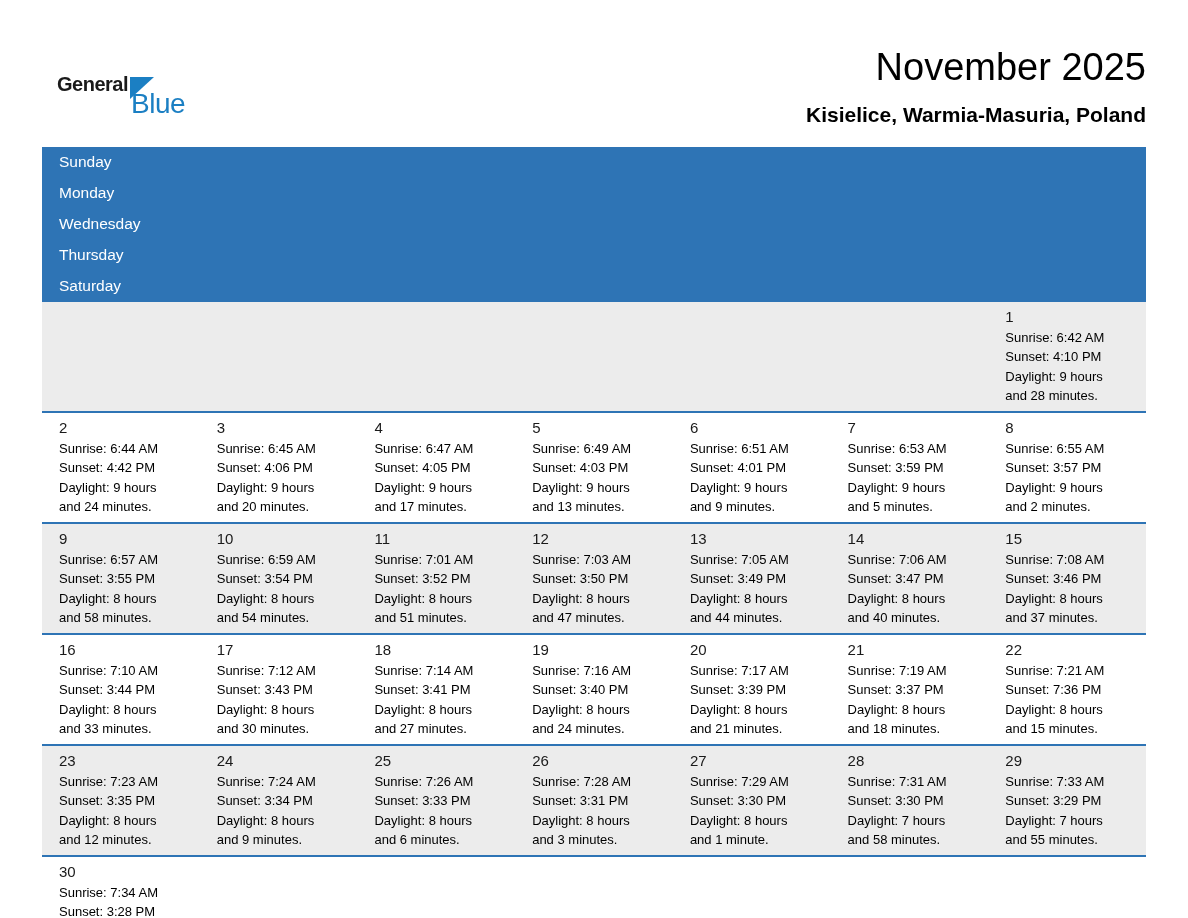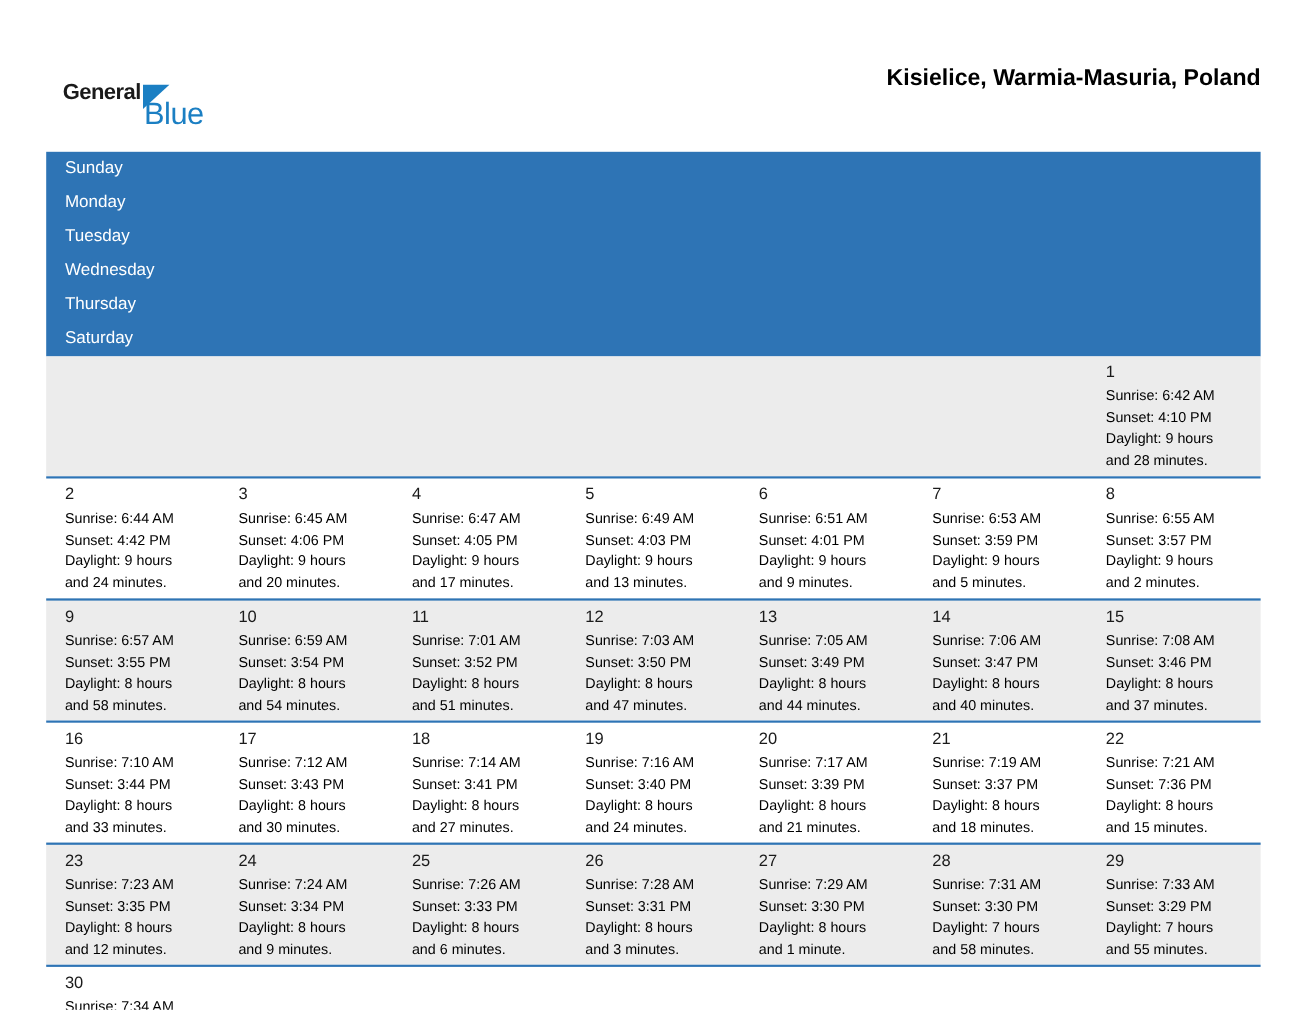--- a/index.html
+++ b/index.html
@@ -43,29 +43,29 @@
 
   <div class="top">
     <div class="logo">
       <div class="logo-line1">
         <span class="logo-general">General</span>
         <span class="logo-triangle"></span>
       </div>
       <div class="logo-blue">Blue</div>
     </div>
     <div class="titles">
+      <h1 class="page-title">November 2025</h1>
       <h2 class="page-subtitle">Kisielice, Warmia-Masuria, Poland</h2>
     </div>
   </div>
 
   <div class="calendar">
     <div class="weekday-row">
         <div class="weekday">Sunday</div>
         <div class="weekday">Monday</div>
-        <div class="weekday">Tuesday</div>
         <div class="weekday">Wednesday</div>
         <div class="weekday">Thursday</div>
         <div class="weekday">Saturday</div>
       </div>
     <div class="grid">
         <div class="week-row shaded">
           <div class="day-cell"></div>
           <div class="day-cell"></div>
           <div class="day-cell"></div>
           <div class="day-cell"></div>

